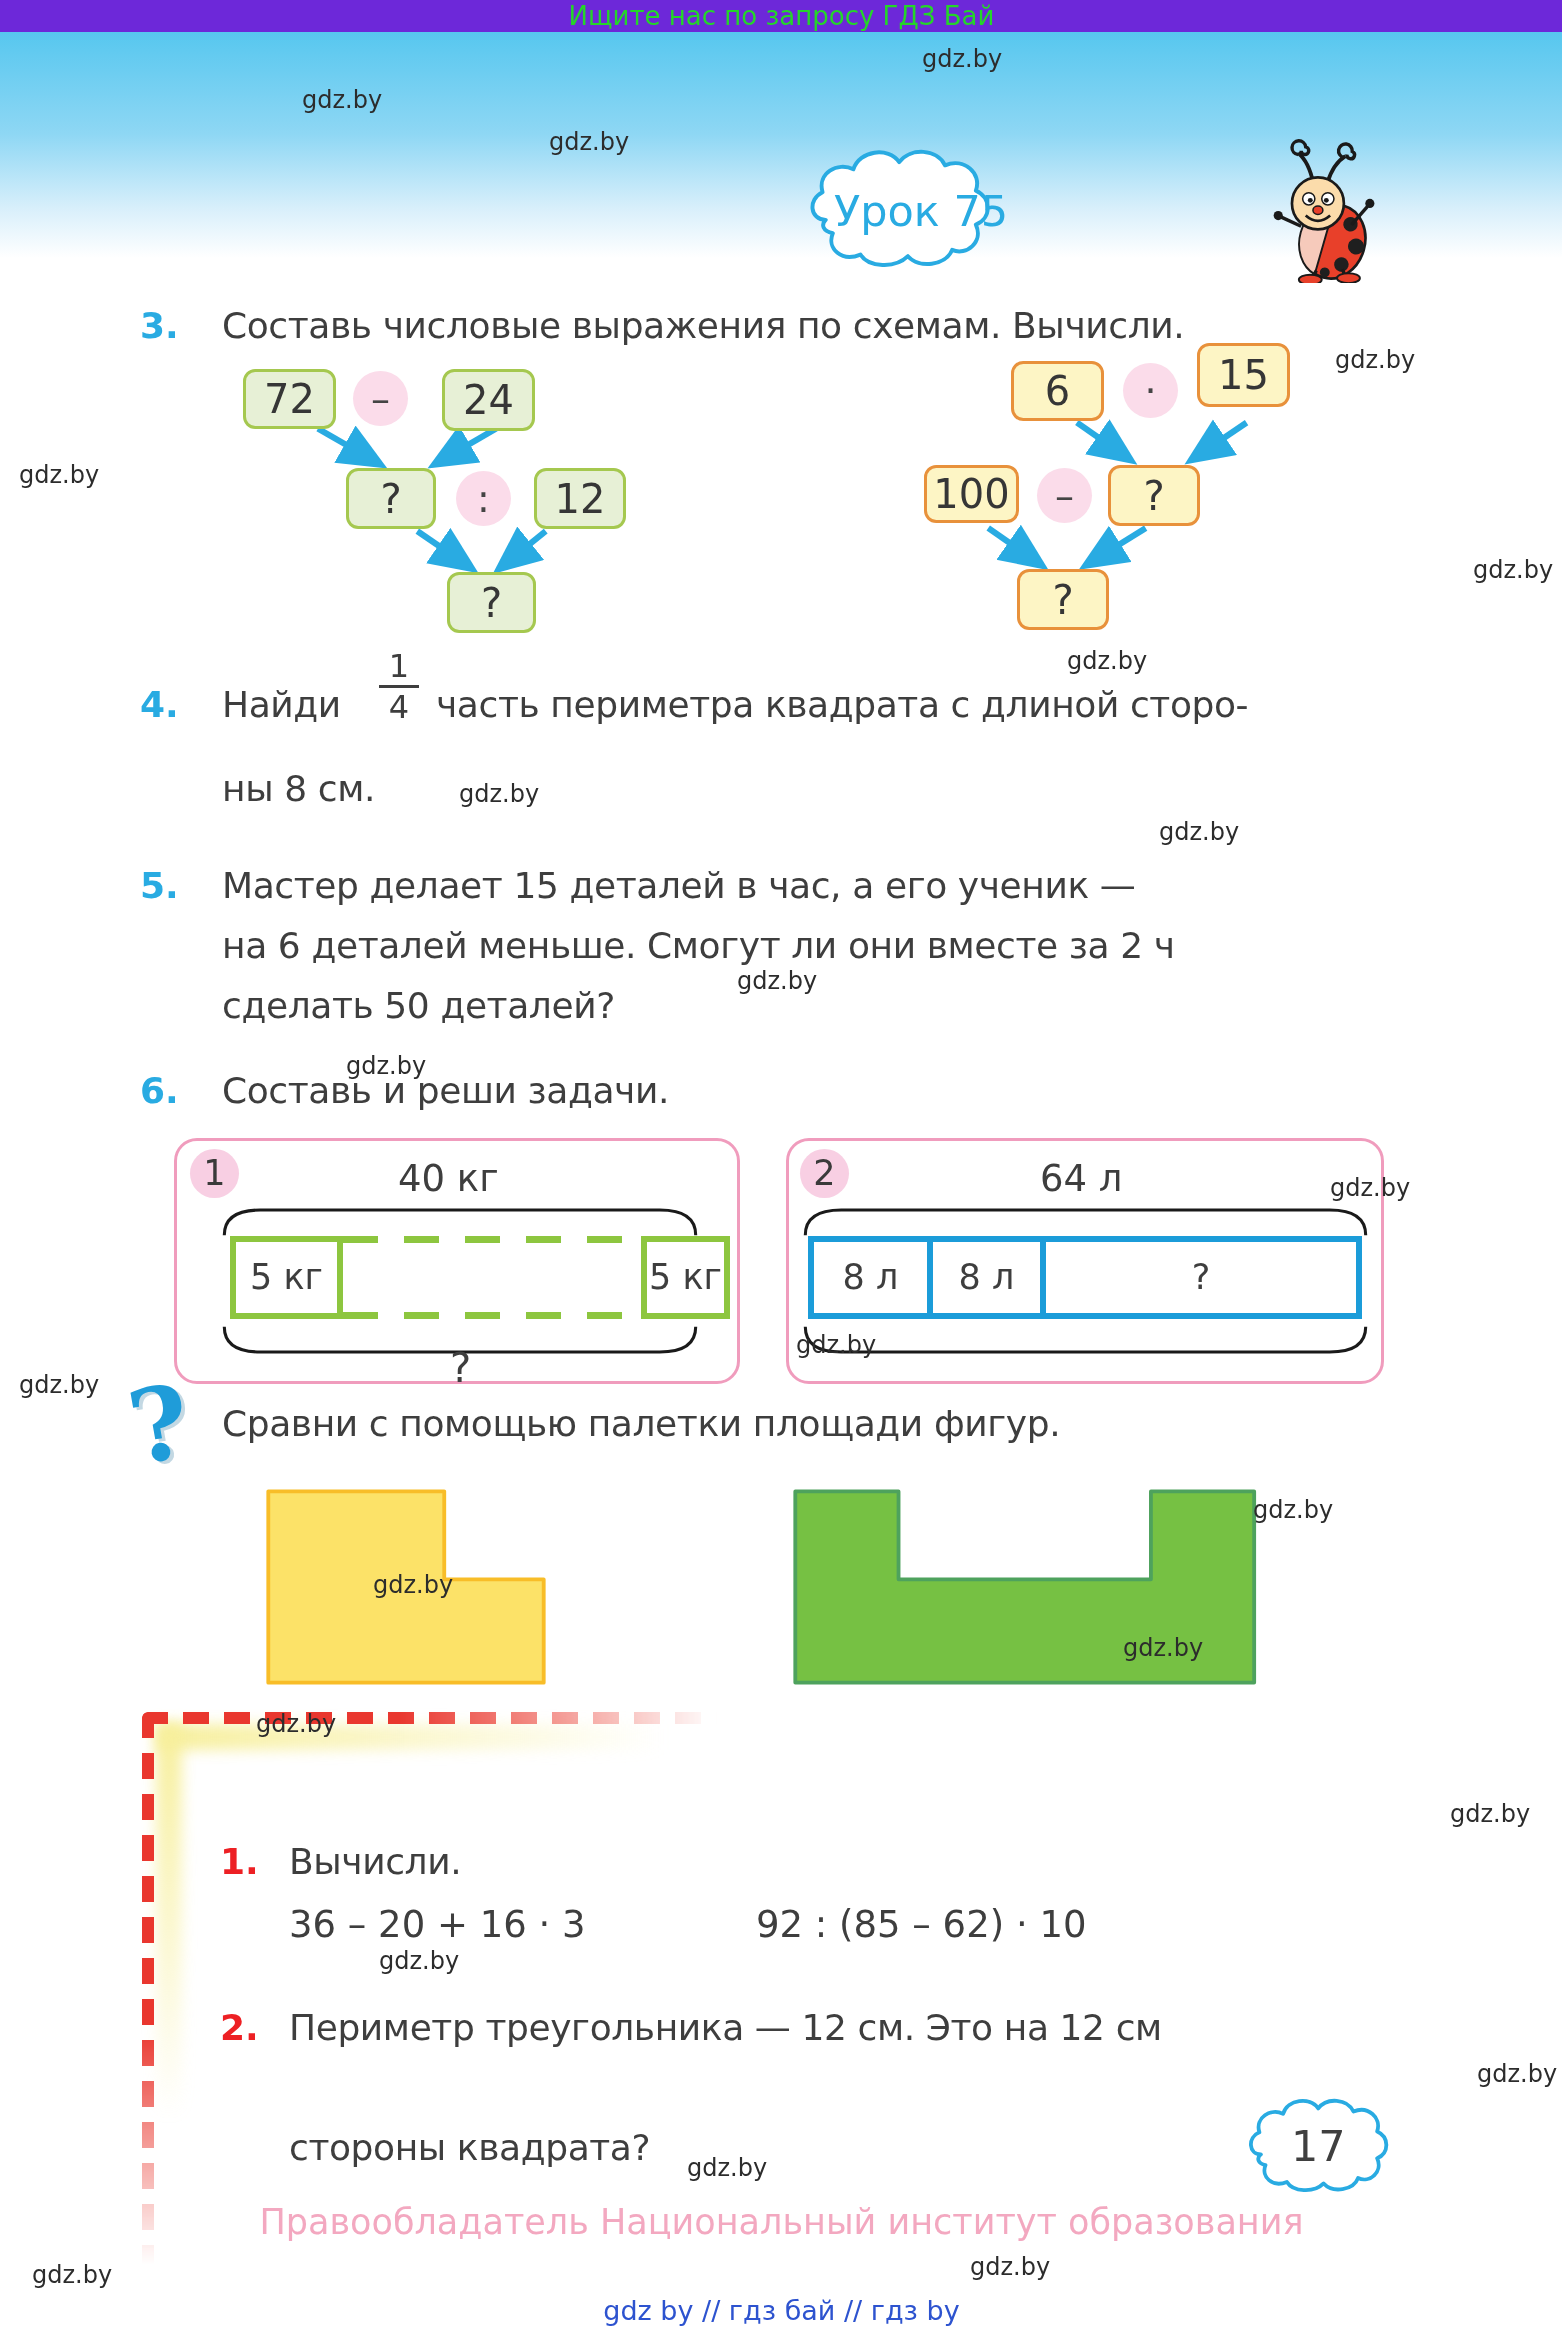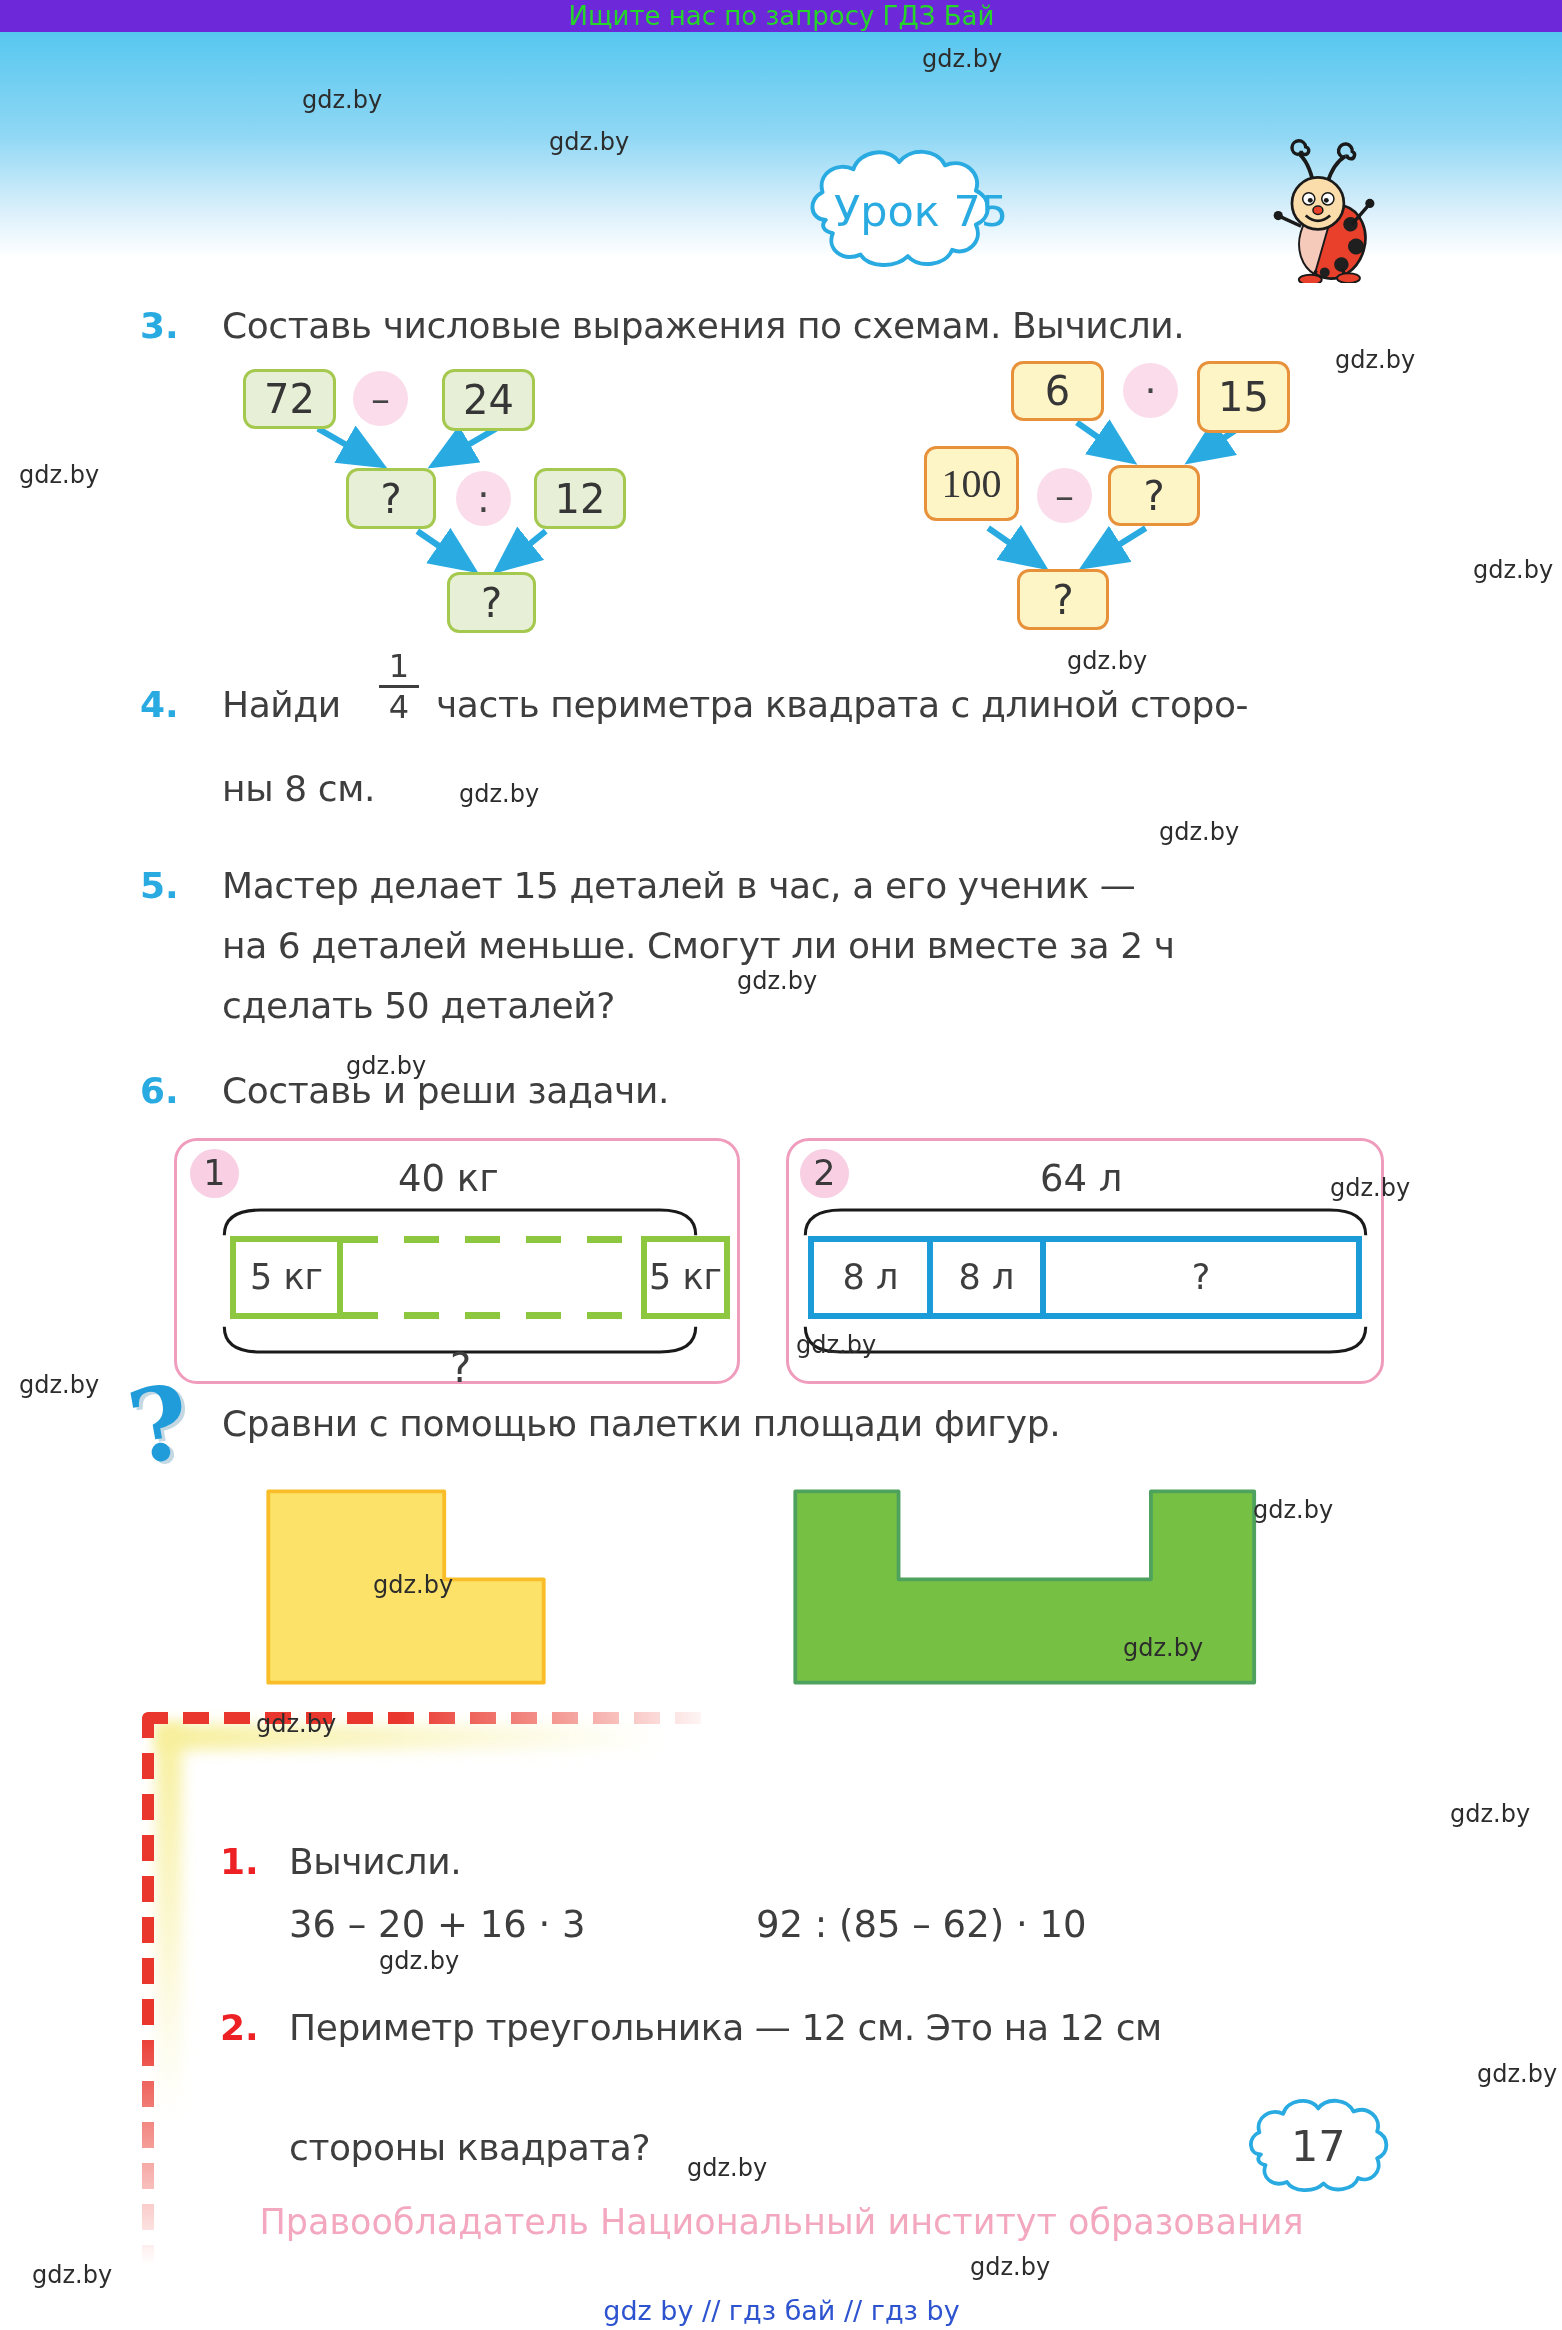--- a/index.html
+++ b/index.html
@@ -129,22 +129,22 @@
   <div class="abs gbox" style="left:243px;top:369px;width:93px;height:60px;">72</div>
   <div class="abs opc" style="left:353px;top:371px;width:55px;height:55px;">–</div>
   <div class="abs gbox" style="left:442px;top:369px;width:93px;height:62px;text-align:center;">24</div>
   <div class="abs gbox" style="left:346px;top:468px;width:90px;height:61px;">?</div>
   <div class="abs opc" style="left:456px;top:471px;width:55px;height:55px;">:</div>
   <div class="abs gbox" style="left:534px;top:468px;width:92px;height:61px;">12</div>
   <div class="abs gbox" style="left:447px;top:572px;width:89px;height:61px;">?</div>
 
   <div class="abs ybox" style="left:1011px;top:361px;width:93px;height:60px;">6</div>
   <div class="abs opc" style="left:1123px;top:363px;width:55px;height:55px;">·</div>
-  <div class="abs ybox" style="left:1197px;top:361px;width:93px;height:72px;">15</div>
-  <div class="abs ybox" style="left:924px;top:446px;width:95px;height:75px;font-family:Liberation Serif, serif;">100</div>
+  <div class="abs ybox" style="left:1197px;top:343px;width:93px;height:64px;">15</div>
+  <div class="abs ybox" style="left:924px;top:465px;width:95px;height:58px;">100</div>
   <div class="abs opc" style="left:1037px;top:468px;width:55px;height:55px;">–</div>
   <div class="abs ybox" style="left:1108px;top:465px;width:92px;height:61px;">?</div>
   <div class="abs ybox" style="left:1017px;top:569px;width:92px;height:61px;">?</div>
 
   <span class="abs num" style="left:140px;top:687px;">4.</span>
   <span class="abs t" style="left:222px;top:687px;">Найди</span>
   <div class="abs frac" style="left:379px;top:650px;">
     <span class="fn">1</span>
     <span class="fb"></span>
     <span class="fd">4</span>

